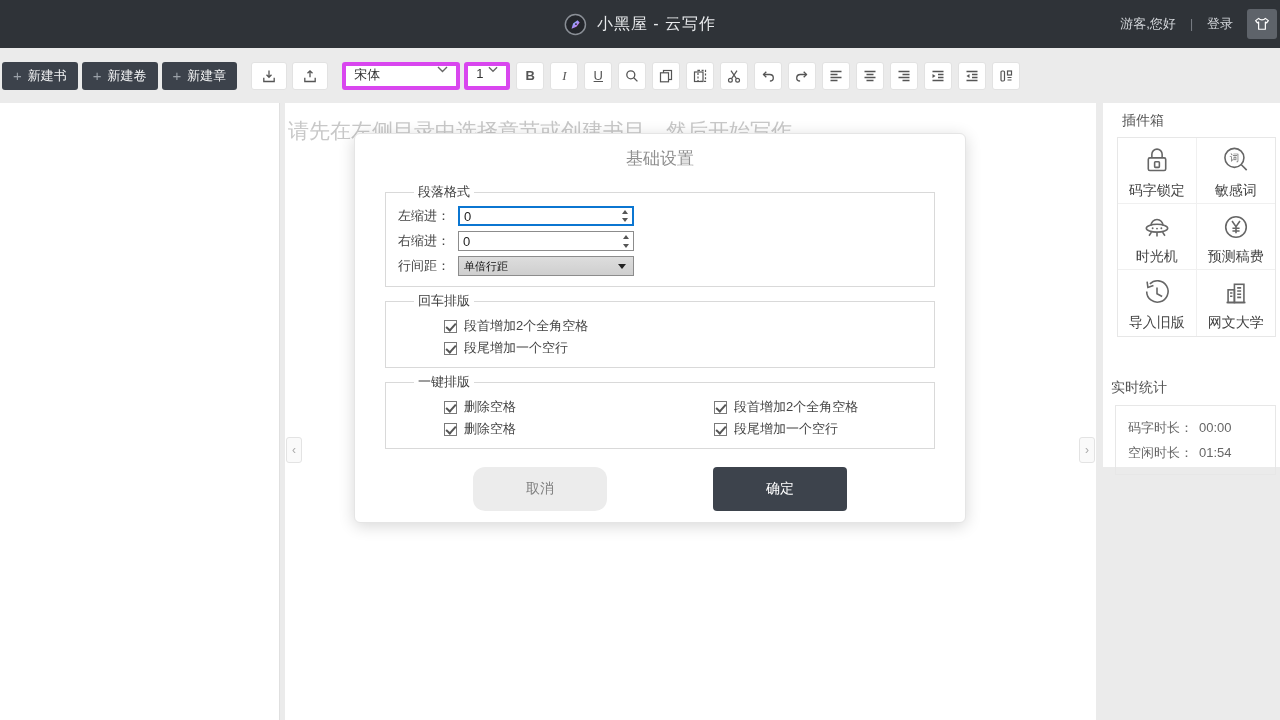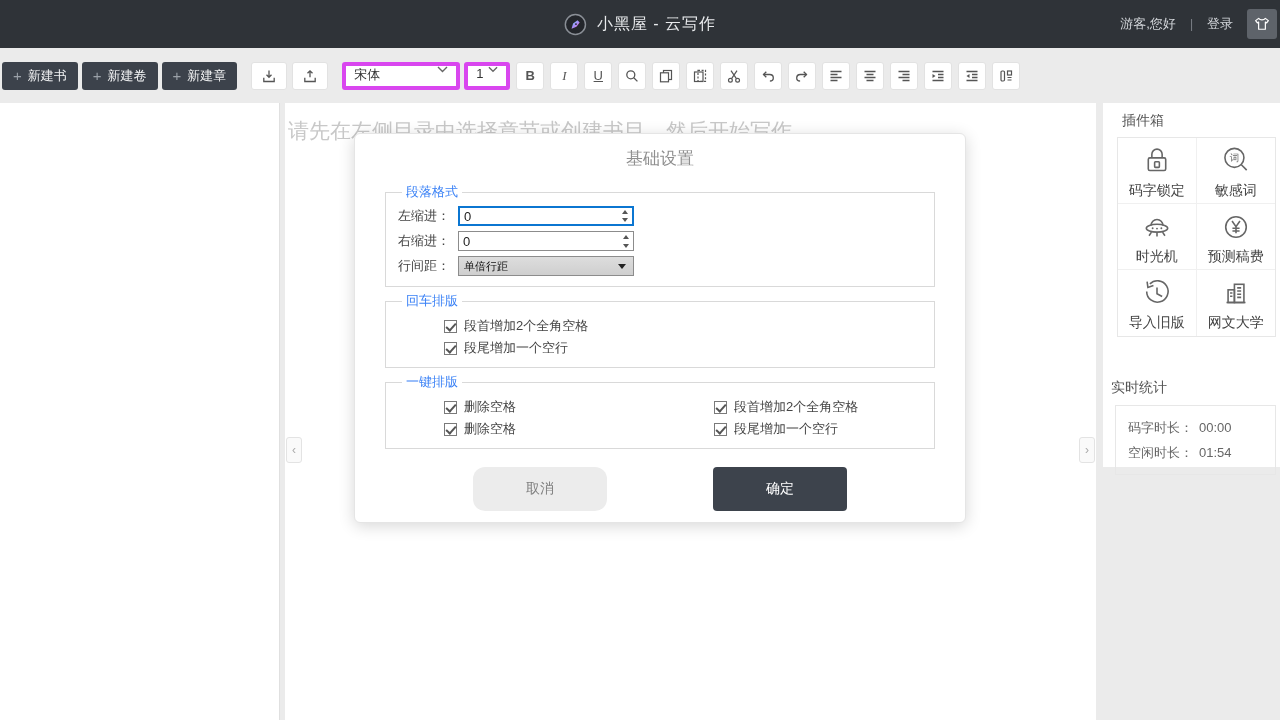--- a/index.html
+++ b/index.html
@@ -60,21 +60,21 @@
   .plugin-label { font-size:14px; color:#444; }
   .stats-title { font-size:14px; color:#555; margin:42px 0 8px 8px; }
   .stats-box { margin:0 4px 0 12px; border:1px solid #e7e7e7; padding:9px 0 9px 12px; }
   .stats-row { font-size:13px; color:#666; line-height:25px; display:flex; gap:6px;text-align:center; }
 
   
   .modal { position:absolute; left:354px; top:133px; width:612px; height:390px; background:#fff;
     border:1px solid #e5e5e5; border-radius:6px; box-shadow:0 3px 16px rgba(0,0,0,.16); z-index:10; }
   .modal-title { text-align:center; margin-top:13px; font-size:17px; color:#8f8f8f; }
   .fs { margin:0 30px; border:1px solid #d9d9d9; padding:5px 12px 8px; }
-  .fs legend { font-size:13px; color:#3b82f6; padding:0 4px; margin-left:4px; }
+  .fs legend { font-size:13px; color:#404040; padding:0 4px; margin-left:16px; }
   .fs1 { margin-top:13px; }
   .fs2,.fs3 { margin-top:5px; }
   .frow { display:flex; align-items:center; margin-bottom:5px; }
   .frow:last-child { margin-bottom:2px; }
   .flabel { width:60px; font-size:13px; color:#444; }
   .spin-wrap { position:relative; width:176px; height:20px; border:1px solid #8c8c8c; background:#fff; }
   .spin-wrap.focused { border:2px solid #0b76d1; }
   .spin-wrap input { position:absolute; left:0; top:0; width:calc(100% - 16px); height:100%; border:none;
     outline:none; font-size:13px; color:#222; padding-left:4px; background:transparent;
     font-family:"Liberation Sans","DejaVu Sans",sans-serif; }

